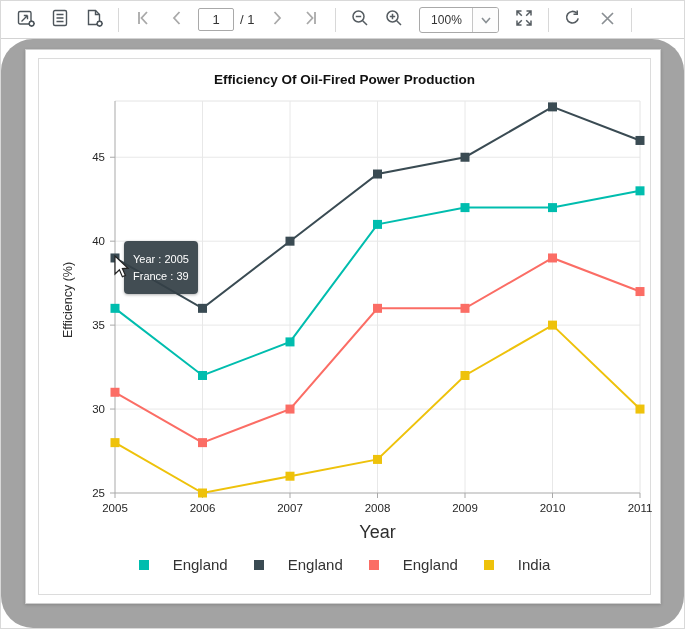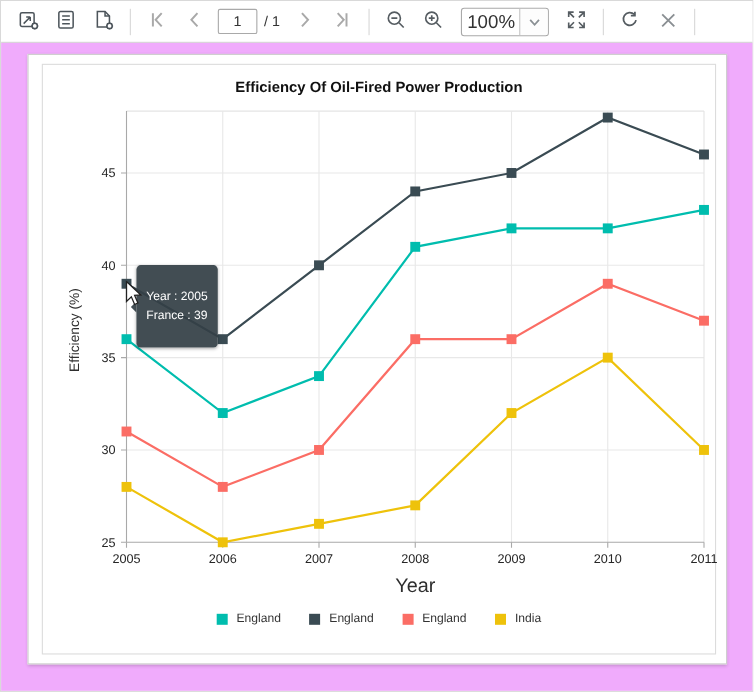--- a/index.html
+++ b/index.html
@@ -13,46 +13,46 @@
   .tb-btn { width:30px; height:30px; border:none; background:transparent; display:flex;
             align-items:center; justify-content:center; margin:0 2px; cursor:pointer; }
   .tb-sep { width:1px; height:24px; background:#d8d8d8; margin:0 7px; flex:0 0 1px; }
   .page-input { width:36px; height:23px; border:1px solid #a9a9a9; border-radius:2px;
                 text-align:center; font-size:13px; color:#333; margin:0 4px;
                 font-family:"Liberation Sans", sans-serif; }
   .page-count { font-size:13px; color:#333; margin:0 6px 0 2px; white-space:nowrap; }
   .zoom-combo { display:flex; align-items:stretch; height:26px; border:1px solid #a9a9a9;
                 border-radius:3px; margin:0 8px; background:#fff; overflow:hidden; }
   .zoom-combo .val { width:52px; display:flex; align-items:center; justify-content:center;
-                     font-size:17px; color:#333;text-align:center; }
+                     font-size:12px; color:#333;text-align:center; }
   .zoom-combo .chev { width:26px; display:flex; align-items:center; justify-content:center;
                       border-left:1px solid #c6c6c6; background:#fdfdfd; cursor:pointer; }
 
   
-  .viewer { flex:1; background:#f0abfc; position:relative; }
+  .viewer { flex:1; background:#a3a3a3; position:relative;border-radius:32px; }
   .page { position:absolute; left:24px; top:10px; width:636px; height:555px; background:#fff;
           border:1px solid #cfcfcf; box-shadow:0 1px 3px rgba(0,0,0,0.18); }
   .chart-frame { position:absolute; left:12px; top:8px; width:613px; height:537px;
                  border:1px solid #dcdcdc; background:#fff; }
   .chart-title { position:absolute; top:13px; left:0; right:0; text-align:center;
                  font-size:13.5px; font-weight:bold; color:#111; }
   .y-axis-title { position:absolute; left:-51px; top:234px; width:160px; text-align:center;
                   font-size:12.5px; color:#2e2e2e; transform:rotate(-90deg); }
   .x-axis-title { position:absolute; top:463px; left:76px; width:525px; text-align:center;
                   font-size:18px; color:#2e2e2e; }
   .chart-svg { position:absolute; left:0; top:0; }
   .legend { position:absolute; top:497px; left:0; right:0; display:flex;
             justify-content:center; gap:26px; }
-  .legend-item { display:flex; align-items:flex-end; gap:8px; font-size:11px; color:#333;
+  .legend-item { display:flex; align-items:center; gap:24px; font-size:15px; color:#333;
                  cursor:pointer; }
   .legend-item .swatch { width:10px; height:10px; display:inline-block; }
 
   
   .tooltip { position:absolute; left:85px; top:182px; background:rgba(52,64,70,0.93);
-             color:#fff; font-size:11px; line-height:1.5; padding:21px 9px; border-radius:4px;
+             color:#fff; font-size:11px; line-height:1.5; padding:10px 9px; border-radius:4px;
              box-shadow:0 1px 3px rgba(0,0,0,0.3); white-space:nowrap; }
   .tooltip::before { content:""; position:absolute; left:-5px; top:50%; margin-top:-5px;
                      border-top:5px solid transparent; border-bottom:5px solid transparent;
                      border-right:5px solid rgba(52,64,70,0.93); }
   .cursor-icon { position:absolute; left:74px; top:196px; }
 </style>
 </head>
 <body>
 
 <div class="app">

